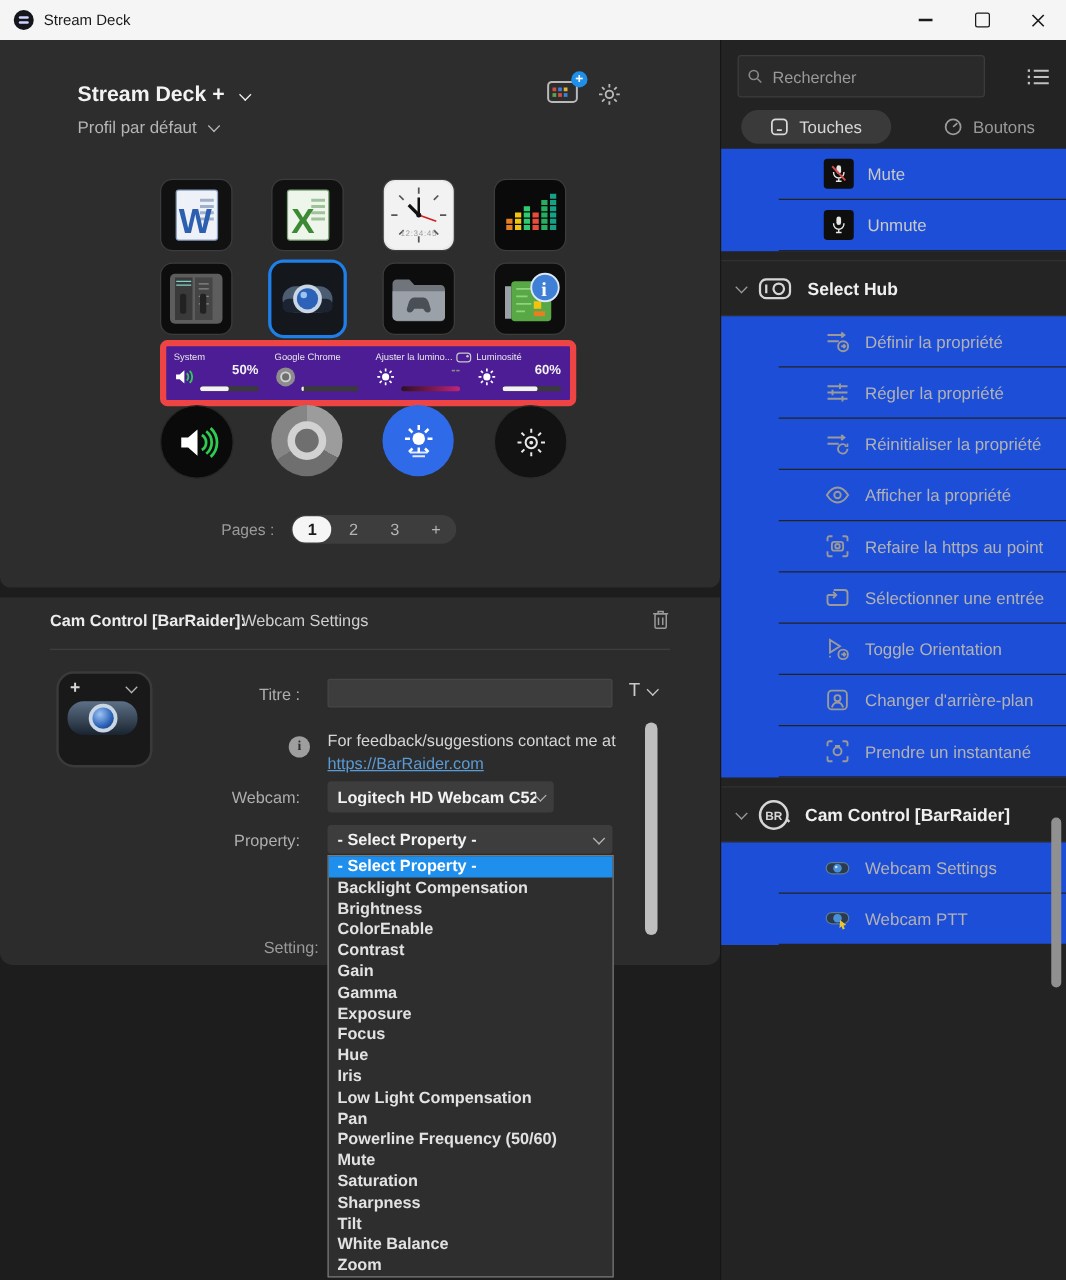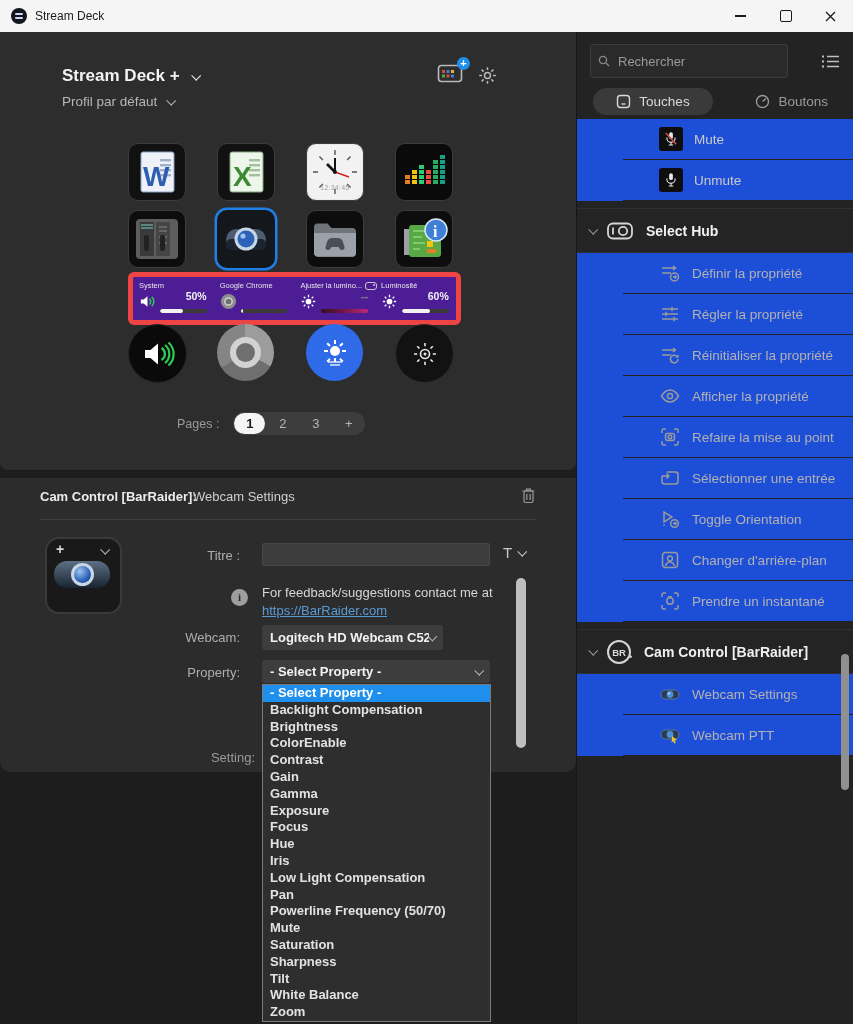--- a/index.html
+++ b/index.html
@@ -423,21 +423,21 @@
     <div class="opt">ColorEnable</div>
     <div class="opt">Contrast</div>
     <div class="opt">Gain</div>
     <div class="opt">Gamma</div>
     <div class="opt">Exposure</div>
     <div class="opt">Focus</div>
     <div class="opt">Hue</div>
     <div class="opt">Iris</div>
     <div class="opt">Low Light Compensation</div>
     <div class="opt">Pan</div>
-    <div class="opt">Powerline Frequency (50/70)</div>
+    <div class="opt">Powerline Frequency (50/60)</div>
     <div class="opt">Mute</div>
     <div class="opt">Saturation</div>
     <div class="opt">Sharpness</div>
     <div class="opt">Tilt</div>
     <div class="opt">White Balance</div>
     <div class="opt">Zoom</div>
   </div>
 
   <div class="sidebar">
     <div class="sb-top">
@@ -548,21 +548,21 @@
         <span class="sb-row-label dim">Afficher la propriété</span>
       </div>
       <div class="sb-row">
         <svg class="gi" viewBox="0 0 22 22">
           <g stroke="currentColor" stroke-width="1.5" fill="none">
             <path d="M3 7V4.5A1.5 1.5 0 0 1 4.5 3H7M15 3h2.5A1.5 1.5 0 0 1 19 4.5V7M19 15v2.5a1.5 1.5 0 0 1-1.5 1.5H15M7 19H4.5A1.5 1.5 0 0 1 3 17.5V15"></path>
             <rect x="6.5" y="7.5" width="9" height="7" rx="2"></rect>
               <circle cx="11" cy="11" r="1.8"></circle>
           </g>
         </svg>
-        <span class="sb-row-label dim">Refaire la mise au point</span>
+        <span class="sb-row-label dim">Refaire la https au point</span>
       </div>
       <div class="sb-row">
         <svg class="gi" viewBox="0 0 22 22">
           <g stroke="currentColor" stroke-width="1.5" fill="none">
             <path d="M8 5h8.5A2.5 2.5 0 0 1 19 7.5v7a2.5 2.5 0 0 1-2.5 2.5h-11A2.5 2.5 0 0 1 3 14.5V9"></path>
             <path d="M3 9h7M7.5 6.5L10 9l-2.5 2.5"></path>
           </g>
         </svg>
         <span class="sb-row-label dim">Sélectionner une entrée</span>
       </div>

